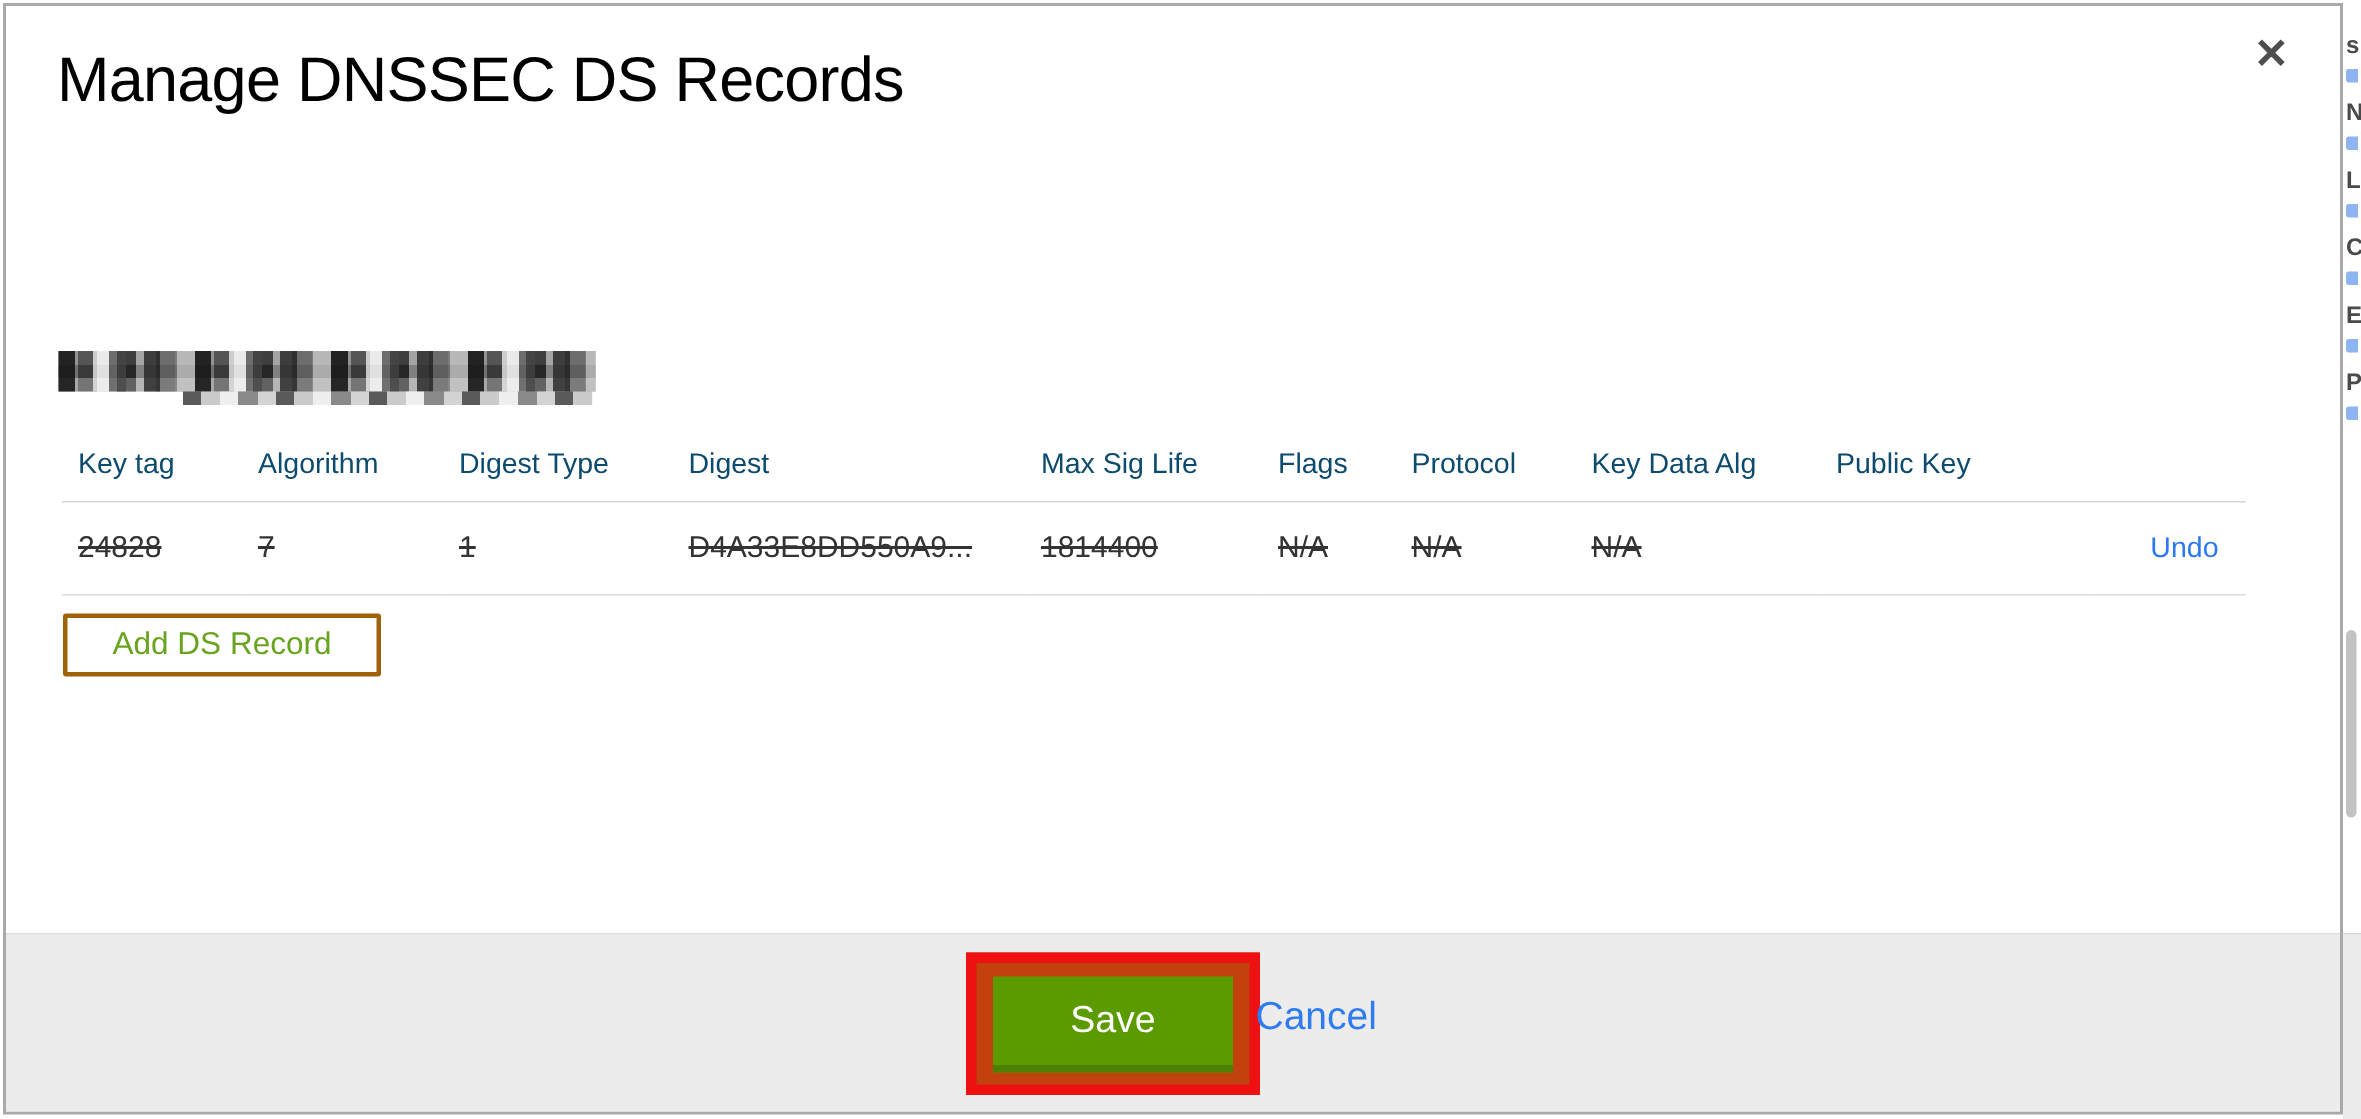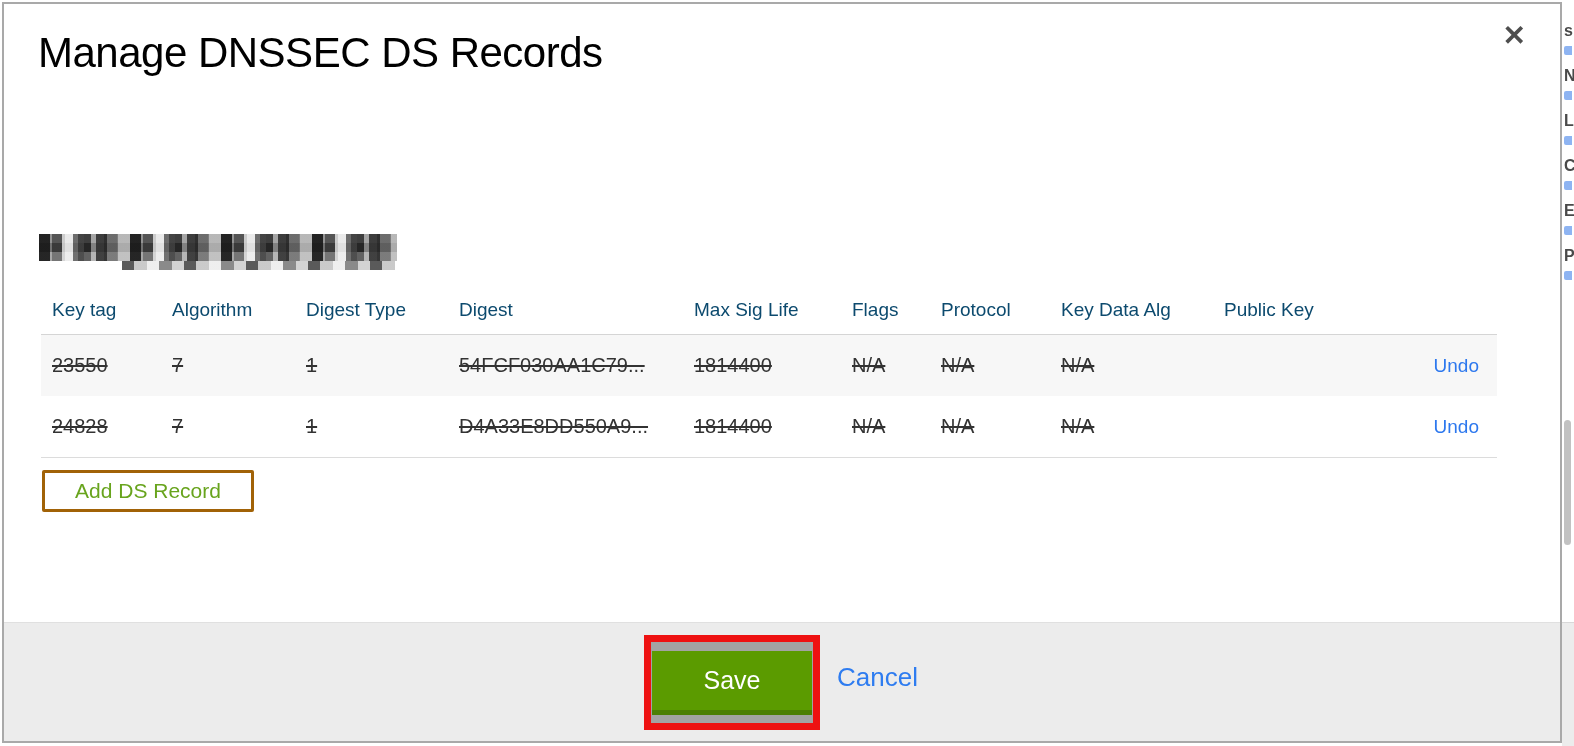--- a/index.html
+++ b/index.html
@@ -105,22 +105,22 @@
     font-family:"Liberation Sans", sans-serif;
   }
 
   
   .modal-footer {
     position:absolute; left:0; right:0; bottom:0; height:119px;
     background:#ececec; border-top:1px solid #e0e0e0;
   }
   .red-annotation {
     position:absolute; left:640px; top:12px;
-    width:176px; height:95px;
-    border:7px solid #ee1111; background:#a3a3a3;
+    width:196px; height:95px;
+    border:7px solid #ee1111; background:#c2410c;
     display:flex; align-items:center; justify-content:center;
   }
   .save-btn {
     width:160px; height:64px;
     background:#5b9b00; border:none; border-bottom:5px solid #4c7f04;
     color:#ffffff; font-size:25px; cursor:pointer;
     font-family:"Liberation Sans", sans-serif;
   }
   .cancel-link {
     position:absolute; left:833px; top:39px;
@@ -195,32 +195,20 @@
           <th>Digest</th>
           <th>Max Sig Life</th>
           <th>Flags</th>
           <th>Protocol</th>
           <th>Key Data Alg</th>
           <th>Public Key</th>
           <th class="action"></th>
         </tr>
       </thead>
       <tbody>
-        <tr class="row-odd deleted">
-          <td class="val">23550</td>
-          <td class="val">7</td>
-          <td class="val">1</td>
-          <td class="val">54FCF030AA1C79...</td>
-          <td class="val">1814400</td>
-          <td class="val">N/A</td>
-          <td class="val">N/A</td>
-          <td class="val">N/A</td>
-          <td class="val"></td>
-          <td class="action"><a class="link">Undo</a></td>
-        </tr>
         <tr class="row-even deleted">
           <td class="val">24828</td>
           <td class="val">7</td>
           <td class="val">1</td>
           <td class="val">D4A33E8DD550A9...</td>
           <td class="val">1814400</td>
           <td class="val">N/A</td>
           <td class="val">N/A</td>
           <td class="val">N/A</td>
           <td class="val"></td>

